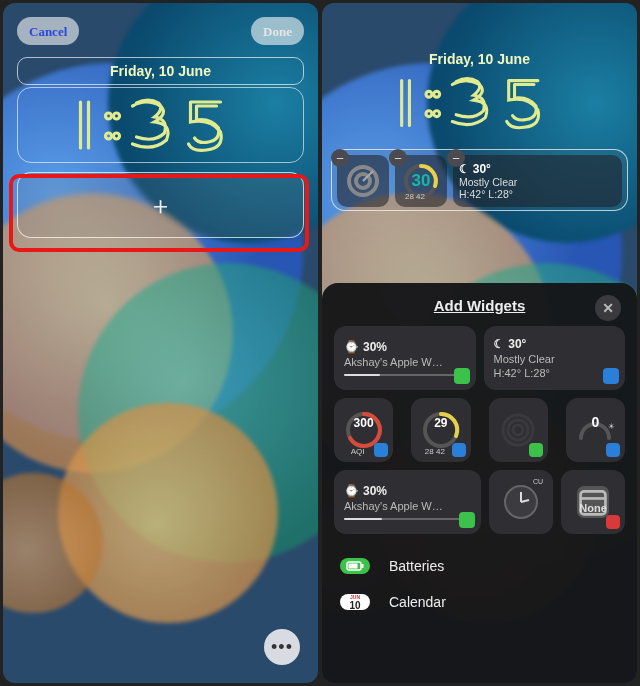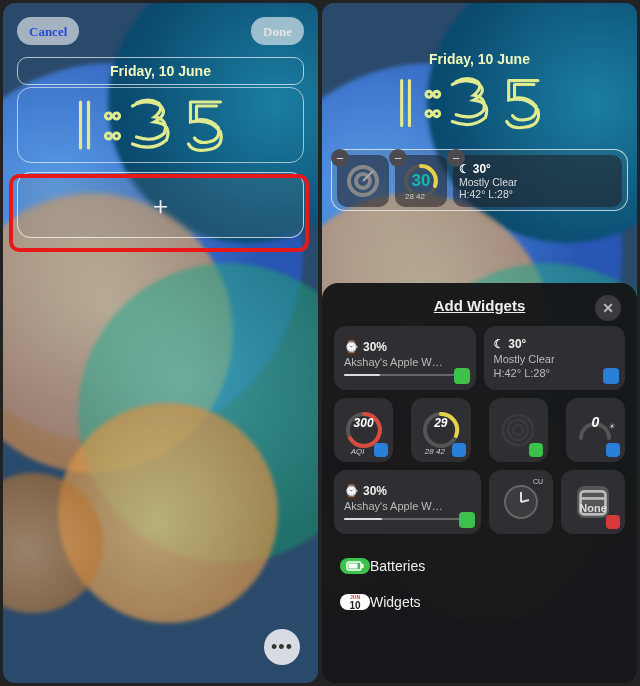--- a/index.html
+++ b/index.html
@@ -44,29 +44,29 @@
   
   .sheet { position:absolute; left:0; right:0; bottom:0; height:400px; background:rgba(22,22,24,.97); border-radius:16px 16px 0 0; padding:12px 12px 0; }
   .sheet-head { position:relative; text-align:center; color:#eee; font-weight:600; font-size:15px; padding:2px 0 12px;text-decoration:underline; }
   .close-x { position:absolute; right:4px; top:0; width:26px; height:26px; border-radius:50%; background:#3a3a3e; color:#bbb; display:flex; align-items:center; justify-content:center; font-size:14px; }
   .grid { display:grid; grid-template-columns: 1fr 1fr; gap:8px; }
   .tile { position:relative; background:#2f2f33; border-radius:12px; height:64px; padding:8px 10px; color:#eee; display:flex; flex-direction:column; justify-content:center; gap:2px; }
   .tile .line1 { font-size:12px; font-weight:600; display:flex; align-items:center; gap:4px; }
   .tile .line2 { font-size:11px; color:#bbb; }
   .tile .corner { position:absolute; right:6px; bottom:6px; width:16px; height:16px; border-radius:4px; background:#3cc24a; }
   .tile .corner.blue { background:#2a7fd8; }
-  .grid4 { display:grid; grid-template-columns:repeat(4,1fr); gap:18px; margin-top:8px;font-style:italic; }
+  .grid4 { display:grid; grid-template-columns:repeat(4,1fr); gap:18px; margin-top:8px; }
   .sq { position:relative; background:#2f2f33; border-radius:12px; height:64px; display:flex; align-items:center; justify-content:center; }
   .sq .corner { position:absolute; right:5px; bottom:5px; width:14px; height:14px; border-radius:4px; }
   .sq .corner.blue{background:#2a7fd8;} .sq .corner.grn{background:#3cc24a;} .sq .corner.red{background:#d83a3a;}
   .sq svg { width:44px; height:44px; }
   .none-lbl { color:#ddd; font-size:11px; font-weight:600; }
   .sub-nums { position:absolute; bottom:6px; left:0; right:12px; text-align:center; color:#ccc; font-size:8px;}
   .catlist { margin-top:14px; }
-  .catrow { display:flex; align-items:center; gap:0; padding:10px 6px; color:#eee; font-size:14px; font-weight:500; }
+  .catrow { display:flex; align-items:center; gap:19px; padding:10px 6px; color:#eee; font-size:14px; font-weight:500; }
   .caticon { width:30px; height:16px; border-radius:8px; display:flex; align-items:center; justify-content:center; }
   .caticon.bat { background:#3cc24a; }
   .caticon.cal { background:#fff; }
 </style>
 </head>
 <body>
 
 <div class="wrap">
 
   <div class="screen">
@@ -282,20 +282,20 @@
             </div>
             <span>Batteries</span>
           </div>
           <div class="catrow">
             <div class="caticon cal">
               <svg width="20" height="20" viewBox="0 0 20 20">
                   <text x="10" y="7" text-anchor="middle" style="font:700 5px sans-serif;fill:#d33">JUN</text>
                   <text x="10" y="17" text-anchor="middle" style="font:700 10px sans-serif;fill:#222">10</text>
                 </svg>
             </div>
-            <span>Widgets</span>
+            <span>Calendar</span>
           </div>
         </div>
       </div>
     </div>
   </div>
 
 </div>
 
 </body></html>

